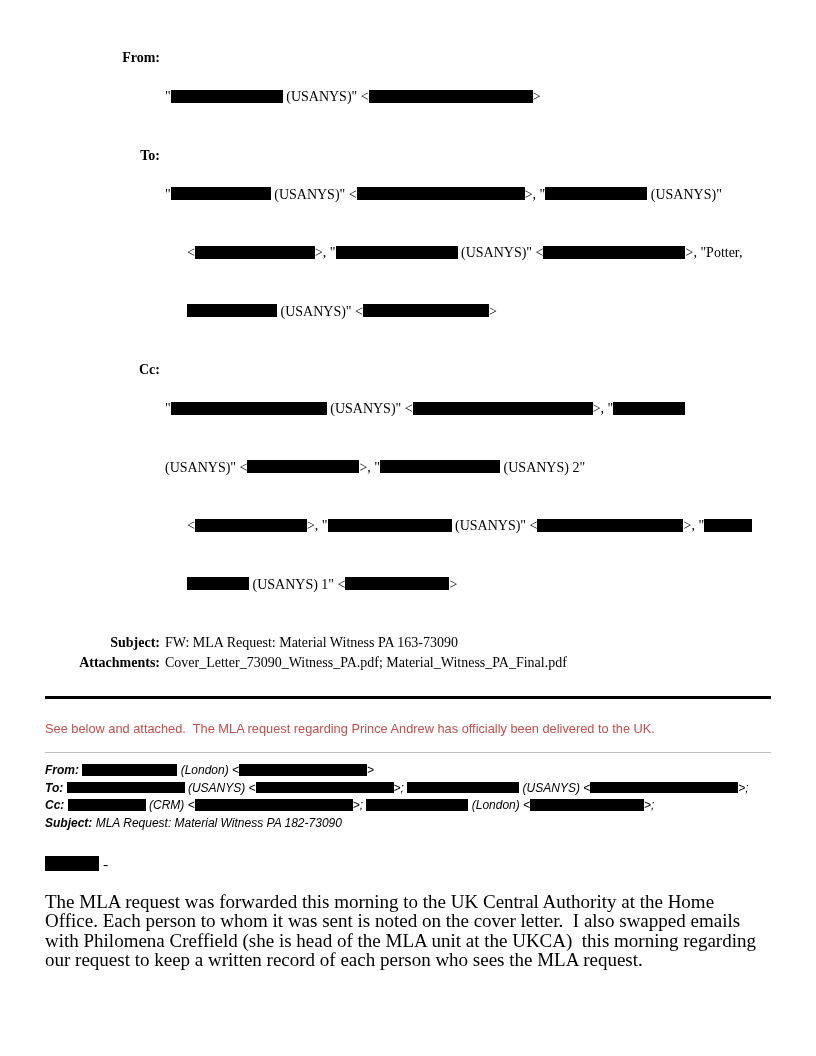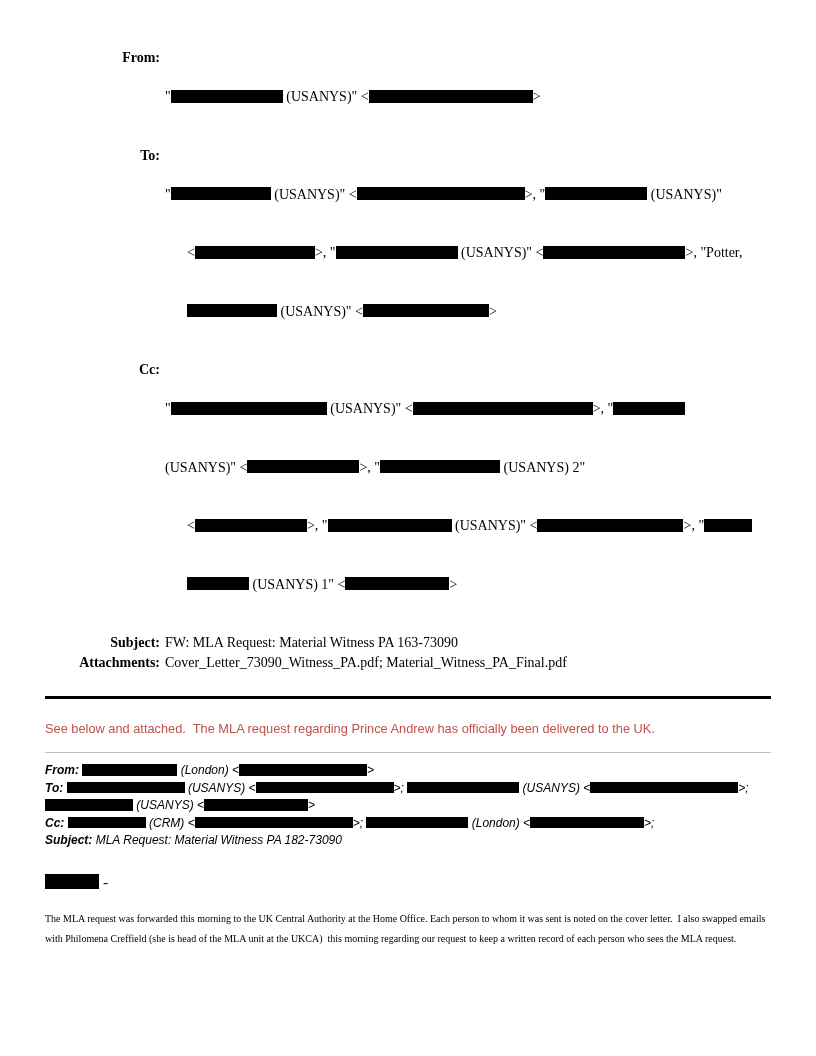--- a/index.html
+++ b/index.html
@@ -25,21 +25,21 @@
           color:#C0504D; margin-top:22px; white-space:pre-wrap; }
 
   
   .fwd { font-family:"Liberation Sans", sans-serif; font-size:12px; line-height:17.5px; margin-top:9px;font-style:italic; }
   .fline { white-space:pre-wrap; }
   .flabel { font-weight:bold; }
 
   
   .body-text { margin-top:22px; }
   .salutation { font-size:15.5px; line-height:19.5px; margin-bottom:18px; white-space:pre-wrap; }
-  p.serif { font-family:"Liberation Serif", serif; font-size:10px; line-height:19.5px;
+  p.serif { font-family:"Liberation Serif", serif; font-size:19px; line-height:19.5px;
             margin:0 0 18px 0; white-space:pre-wrap; }
 </style>
 </head>
 <body>
 
 <div class="page">
 
   <div class="msg-header">
     <div class="hrow">
       <div class="hlabel">From:</div>
@@ -76,21 +76,20 @@
 
   <hr class="thick">
 
   <div class="note">See below and attached.  The MLA request regarding Prince Andrew has officially been delivered to the UK.</div>
 
   <hr class="thin">
 
   <div class="fwd">
     <div class="fline"><b class="flabel">From:</b><span><span> </span><span class="redact" style="width: 95px;"></span><span> (London) &lt;</span><span class="redact" style="width: 128px;"></span><span>&gt;</span></span></div>
     <div class="fline"><b class="flabel">To:</b><span><span> </span><span class="redact" style="width: 118px;"></span><span> (USANYS) &lt;</span><span class="redact" style="width: 138px;"></span><span>&gt;; </span><span class="redact" style="width: 112px;"></span><span> (USANYS) &lt;</span><span class="redact" style="width: 148px;"></span><span>&gt;;</span></span></div>
-    <div class="fline"><b class="flabel"></b><span><span class="redact" style="width: 88px;"></span><span> (USANYS) &lt;</span><span class="redact" style="width: 104px;"></span><span>&gt;</span></span></div>
     <div class="fline"><b class="flabel">Cc:</b><span><span> </span><span class="redact" style="width: 78px;"></span><span> (CRM) &lt;</span><span class="redact" style="width: 158px;"></span><span>&gt;; </span><span class="redact" style="width: 102px;"></span><span> (London) &lt;</span><span class="redact" style="width: 114px;"></span><span>&gt;;</span></span></div>
     <div class="fline"><b class="flabel">Subject:</b><span><span> MLA Request: Material Witness PA 182-73090</span></span></div>
   </div>
 
   <div class="body-text">
     <div class="salutation"><span class="redact" style="width: 54px;"></span><span> -</span></div>
     <p class="serif"><span>The MLA request was forwarded this morning to the UK Central Authority at the Home Office. Each person to whom it was sent is noted on the cover letter.  I also swapped emails with Philomena Creffield (she is head of the MLA unit at the UKCA)  this morning regarding our request to keep a written record of each person who sees the MLA request.</span></p>
 
   </div>
 

